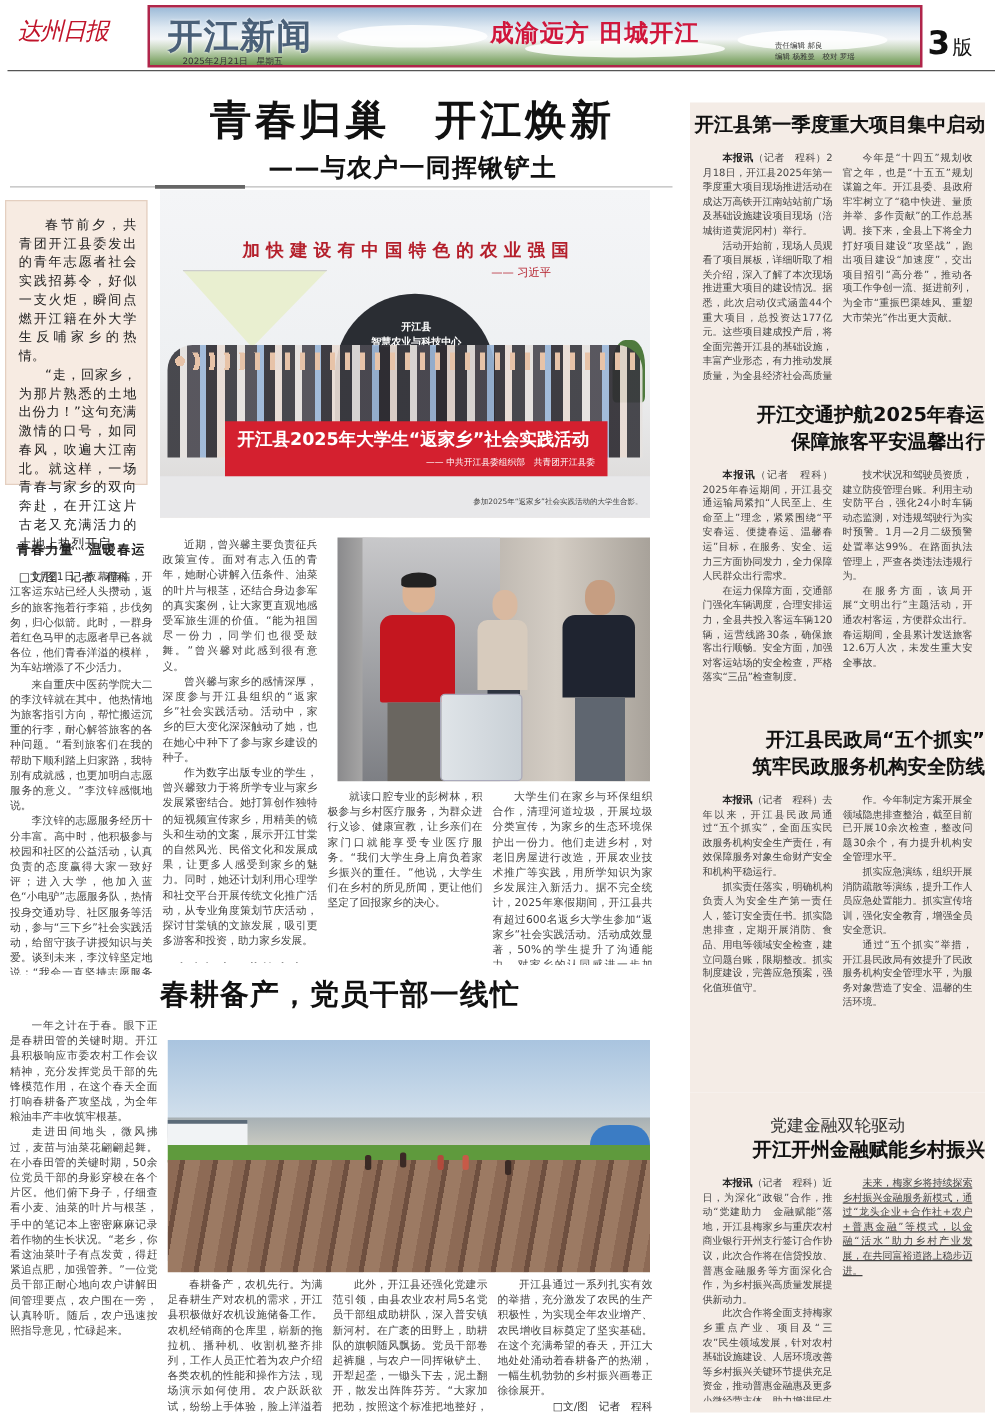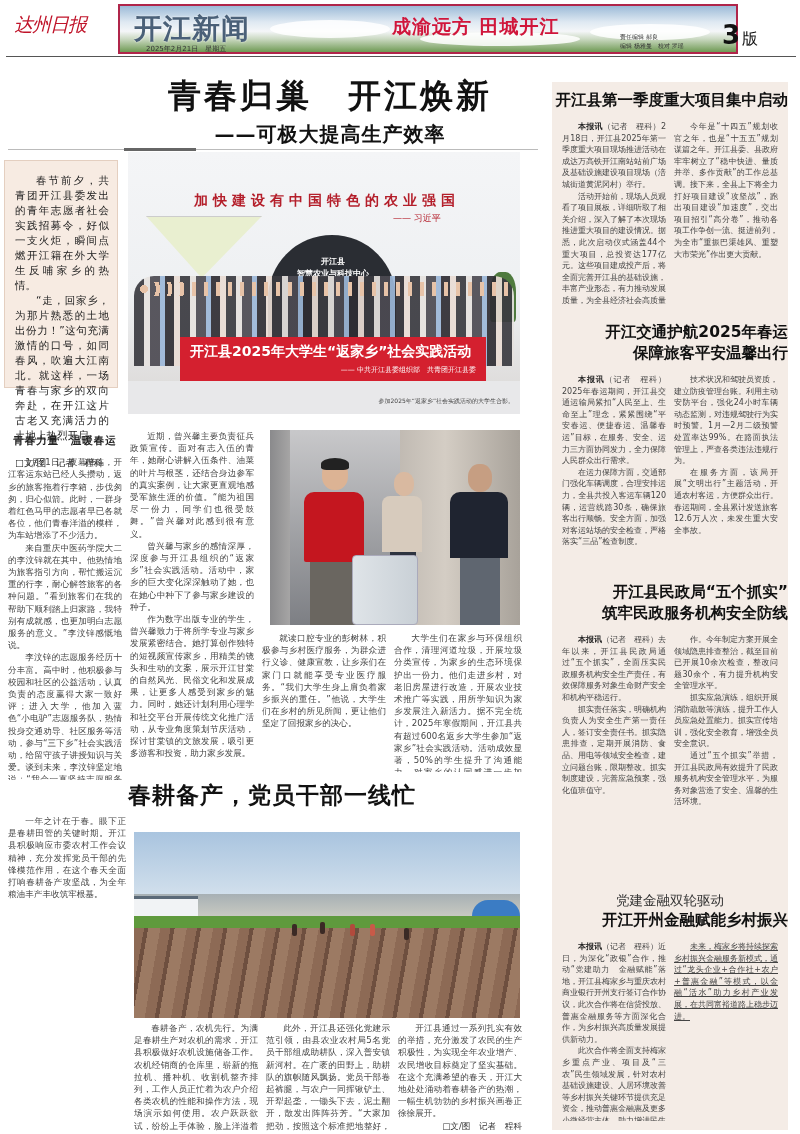--- a/index.html
+++ b/index.html
@@ -9,21 +9,21 @@
   
   .masthead { position: absolute; left: 0; top: 0; width: 800px; height: 56px; }
   .logo { position: absolute; left: 14px; top: 12px; font-family: "DejaVu Serif", serif; font-size: 19px; color: #c0142a; font-style: italic; letter-spacing: -1px; }
   .banner { position: absolute; left: 118px; top: 4px; width: 372px; height: 50px; border: 2px solid #b0254a;
             background: linear-gradient(180deg, #9dbbd8 0%, #dfe9f2 35%, #f4f6f8 55%, #c9d8c0 72%, #6f9a54 100%); overflow: hidden; padding-left: 12px; }
   .banner .cloud { position: absolute; background: rgba(255,255,255,0.85); border-radius: 50%; }
   .banner-title { position: absolute; left: 14px; top: 4px; font-size: 28px; font-weight: bold; color: #4a6078; letter-spacing: 1px; text-shadow: 0 0 2px #fff; }
   .banner-date { position: absolute; left: 26px; top: 38px; font-size: 7px; color: #333; }
   .banner-slogan { position: absolute; left: 272px; top: 8px; font-size: 19px; font-weight: bold; color: #d0163b; letter-spacing: 1px; white-space: nowrap; }
   .editors { position: absolute; left: 622px; top: 30px; font-size: 6px; color: #333; line-height: 9px; text-align: left; }
-  .page-no { position: absolute; left: 722px; top: 20px; font-size: 26px; font-weight: bold; color: #111; }
+  .page-no { position: absolute; left: 742px; top: 20px; font-size: 26px; font-weight: bold; color: #111; }
   .page-no small { font-size: 16px; font-weight: normal; margin-left: 2px; }
   .mast-rule { position: absolute; left: 6px; top: 56px; width: 790px; height: 1px; background: #555; }
 
   
   .main-head { position: absolute; left: 120px; top: 74px; width: 420px; text-align: center; }
   .main-head h1 { font-size: 33px; font-weight: bold; color: #111; letter-spacing: 3px; }
   .main-head h2 { font-size: 20px; font-weight: bold; color: #111; margin-top: 2px; letter-spacing: 1px; }
   .head-rule { position: absolute; left: 8px; top: 149px; width: 530px; height: 1px; background: #bbb; }
   .head-rule-dark { position: absolute; left: 124px; top: 148px; width: 72px; height: 3px; background: #666; }
 
@@ -115,21 +115,21 @@
     </div>
   </div>
   <div class="page-no">
     <span>3</span><small>版</small>
   </div>
   <div class="mast-rule"></div>
 </div>
 
 <div class="main-head">
   <h1>青春归巢　开江焕新</h1>
-  <h2>——可极大提高生产效率</h2>
+  <h2>——与农户一同挥锹铲土</h2>
 </div>
 <div class="head-rule"></div>
 <div class="head-rule-dark"></div>
 
 <div class="lead-box">
   <p>春节前夕，共青团开江县委发出的青年志愿者社会实践招募令，好似一支火炬，瞬间点燃开江籍在外大学生反哺家乡的热情。</p>
   <p>“走，回家乡，为那片熟悉的土地出份力！”这句充满激情的口号，如同春风，吹遍大江南北。就这样，一场青春与家乡的双向奔赴，在开江这片古老又充满活力的土地上热烈开启。</p>
   <p class="byline">□文/图　记者　程科</p>
 </div>
 
@@ -195,20 +195,21 @@
 </div>
 <div class="col" style="left:394px;top:632px;width:128px;height:140px;">
   <p>大学生们在家乡与环保组织合作，清理河道垃圾，开展垃圾分类宣传，为家乡的生态环境保护出一份力。他们走进乡村，对老旧房屋进行改造，开展农业技术推广等实践，用所学知识为家乡发展注入新活力。据不完全统计，2025年寒假期间，开江县共有超过600名返乡大学生参加“返家乡”社会实践活动。活动成效显著，50%的学生提升了沟通能力，对家乡的认同感进一步加深，超50名学生提交了乡村振兴发展建议。</p>
 
 </div>
 
 <div class="sec-head">春耕备产，党员干部一线忙</div>
 
 <div class="col" style="left:8px;top:815px;width:118px;height:316px;">
   <p>一年之计在于春。眼下正是春耕田管的关键时期。开江县积极响应市委农村工作会议精神，充分发挥党员干部的先锋模范作用，在这个春天全面打响春耕备产攻坚战，为全年粮油丰产丰收筑牢根基。</p>
+  <p>走进田间地头，微风拂过，麦苗与油菜花翩翩起舞。在小春田管的关键时期，50余位党员干部的身影穿梭在各个片区。他们俯下身子，仔细查看小麦、油菜的叶片与根茎，手中的笔记本上密密麻麻记录着作物的生长状况。“老乡，你看这油菜叶子有点发黄，得赶紧追点肥，加强管养。”一位党员干部正耐心地向农户讲解田间管理要点，农户围在一旁，认真聆听。随后，农户迅速按照指导意见，忙碌起来。</p>
 </div>
 
 <div class="photo photo3">
   <div class="sky"></div>
   <div class="hills"></div>
   <div class="building"></div>
   <div class="greenhouse"></div>
   <div class="green"></div>
   <div class="soil"></div>
   <div class="farmer" style="left:158px;top:92px;"></div>

